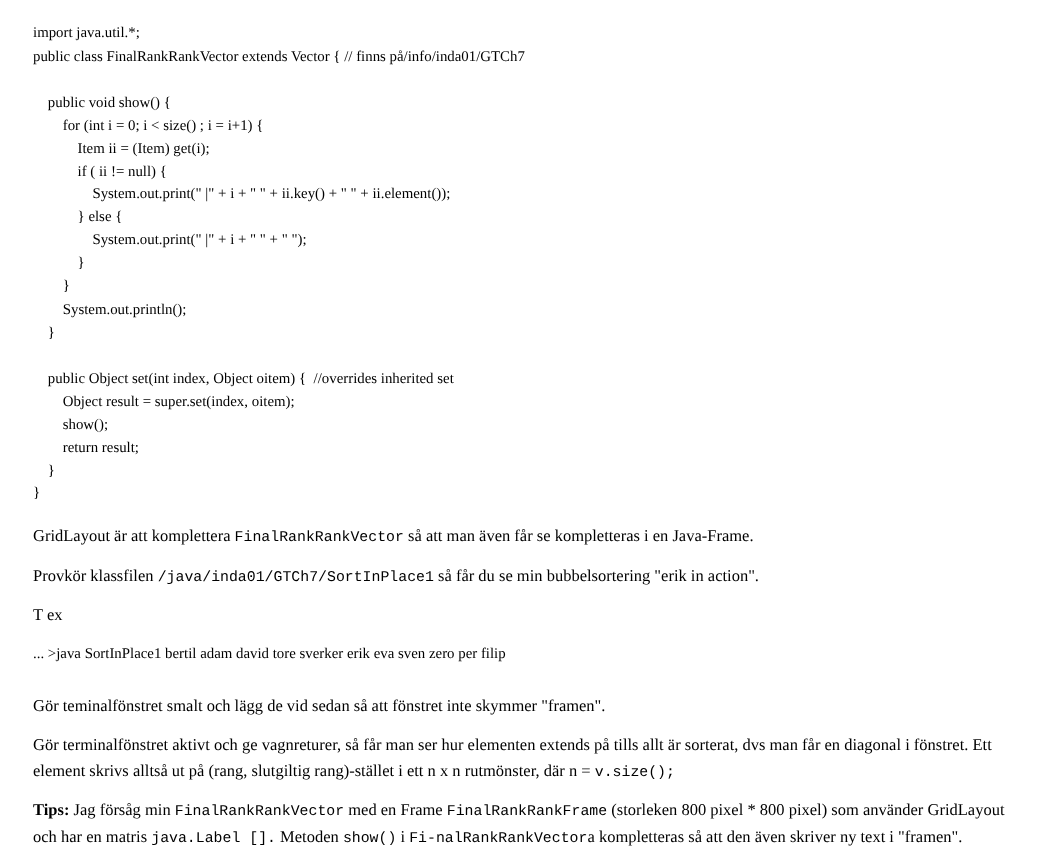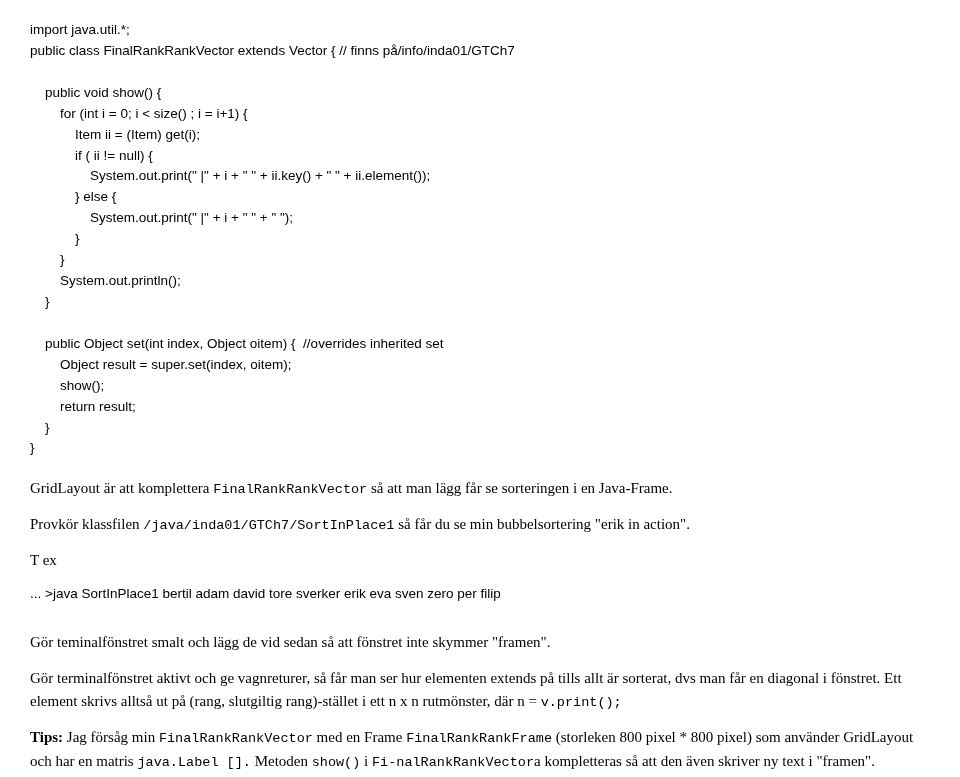--- a/index.html
+++ b/index.html
@@ -11,21 +11,21 @@
       background: #ffffff;
       font-family: Georgia, 'Times New Roman', serif;
       font-size: 15px;
       line-height: 1.5;
       color: #000000;
       padding: 20px 30px;
       width: 960px;
       min-height: 777px;
     }
     .code-block {
-      font-family: Liberation Sans, sans-serif;
+      font-family: Liberation Serif, serif;
       font-size: 13.5px;
       line-height: 1.55;
       color: #000000;
       background: #ffffff;
       white-space: pre;
       margin-bottom: 18px;
     }
     .prose {
       font-family: Georgia, 'Times New Roman', serif;
       font-size: 15px;
@@ -69,36 +69,36 @@
 
     public Object set(int index, Object oitem) {  //overrides inherited set
         Object result = super.set(index, oitem);
         show();
         return result;
     }
 }</div>
 </div>
 
 <p class="prose">
-  <span>GridLayout är att komplettera </span><span class="inline-code">FinalRankRankVector</span><span> så att man lägg får se sorteringen i en Java-Frame.</span>
+  <span>GridLayout är att komplettera </span><span class="inline-code">FinalRankRankVector</span><span> så att man även får se kompletteras i en Java-Frame.</span>
 </p>
 
 <p class="prose">
   <span>Provkör klassfilen </span><span class="inline-code">/java/inda01/GTCh7/SortInPlace1</span><span> så får du se min bubbelsortering "erik in action".</span>
 </p>
 
 <p class="prose">
   <span>T ex</span>
 </p>
 
 <div class="code-block" id="cmd-line">... &gt;java SortInPlace1 bertil adam david tore sverker erik eva sven zero per filip</div>
 
 <p class="prose" style="margin-top:26px;">
   <span>Gör teminalfönstret smalt och lägg de vid sedan så att fönstret inte skymmer "framen".</span>
 </p>
 
 <p class="prose">
-  <span>Gör terminalfönstret aktivt och ge vagnreturer, så får man ser hur elementen extends på tills allt är sorterat, dvs man får en diagonal i fönstret. Ett element skrivs alltså ut på (rang, slutgiltig rang)-stället i ett n x n rutmönster, där n = </span><span class="inline-code">v.print();</span>
+  <span>Gör terminalfönstret aktivt och ge vagnreturer, så får man ser hur elementen extends på tills allt är sorterat, dvs man får en diagonal i fönstret. Ett element skrivs alltså ut på (rang, slutgiltig rang)-stället i ett n x n rutmönster, där n = </span><span class="inline-code">v.size();</span>
 </p>
 
 <p class="tips-para">
   <strong>Tips:</strong><span> Jag försåg min </span><span class="inline-code">FinalRankRankVector</span><span> med en Frame </span><span class="inline-code">FinalRankRankFrame</span><span> (storleken 800 pixel * 800 pixel) som använder GridLayout och har en matris </span><span class="inline-code">java.Label [].</span><span> Metoden </span><span class="inline-code">show()</span><span> i </span><span class="inline-code">Fi-nalRankRankVector</span><span>a kompletteras så att den även skriver ny text i "framen".</span>
 </p>
 
 </body></html>

